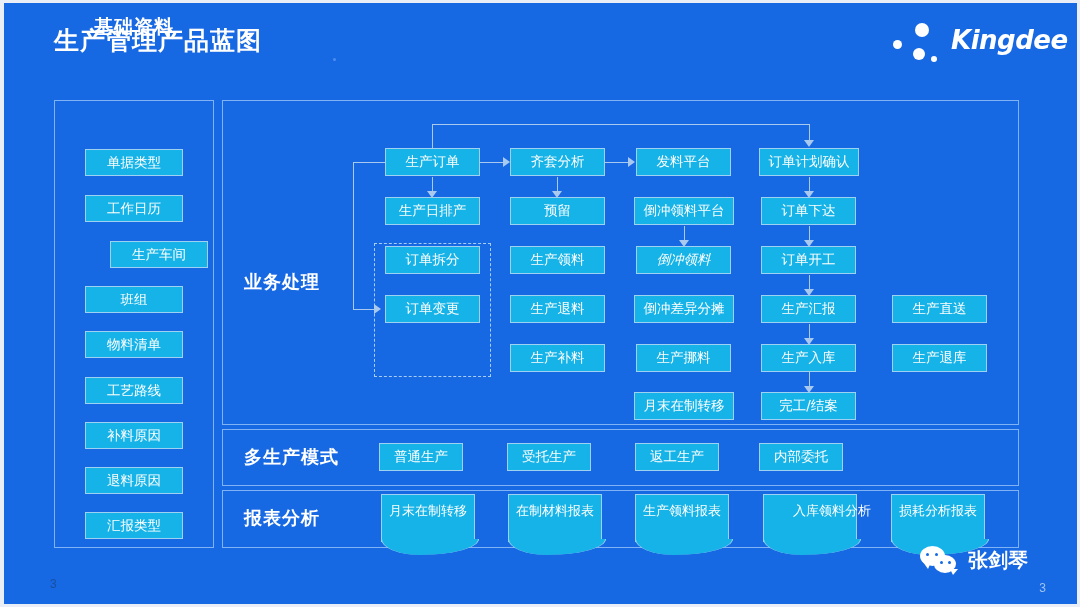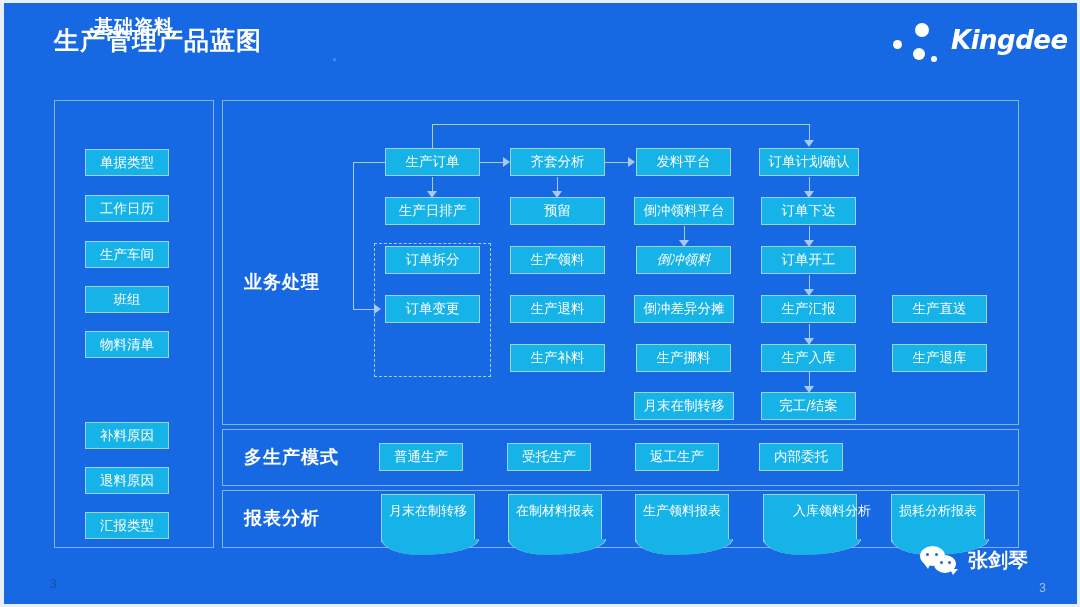--- a/index.html
+++ b/index.html
@@ -64,21 +64,21 @@
     position:absolute;
     background:#16B3E8;
     border:1px solid #9fd2f2;
     color:#ffffff;
     font-size:13.5px;
     display:flex; align-items:center; justify-content:center;
     text-align:center; line-height:1;
     font-family:"DejaVu Sans","Liberation Sans",sans-serif;
     white-space:nowrap;
   }
-  .sbox { left:85px; width:84px; height:27px; font-size:13.5px; }
+  .sbox { left:85px; width:98px; height:27px; font-size:13.5px; }
 
   .fbox { width:95px; height:28px; }
   .wide { width:100px; }
 
   .mode-box { top:443px; width:84px; height:28px; }
 
   
   .report-card {
     position:absolute; top:494px; width:94px; height:48px;
     border:1px solid #9fd2f2; border-bottom:none;
@@ -149,23 +149,24 @@
     <span class="dot d3"></span>
     <span class="dot d4"></span>
     <span class="brand-name">Kingdee</span>
   </div>
 
   <div class="panel" id="panel-basic"></div>
   <div class="panel-title" id="basic-title" style="left:54px;">基础资料</div>
 
   <div class="box sbox" style="top:149px;">单据类型</div>
   <div class="box sbox" style="top:195px;">工作日历</div>
-  <div class="box sbox" style="top:241px;">生产车间</div>
+  <div class="box sbox" style="top:241px;margin-left:25px;">生产车间</div>
   <div class="box sbox" style="top:286px;">班组</div>
   <div class="box sbox" style="top:331px;">物料清单</div>
+  <div class="box sbox" style="top:377px;">工艺路线</div>
   <div class="box sbox" style="top:422px;">补料原因</div>
   <div class="box sbox" style="top:467px;">退料原因</div>
   <div class="box sbox" style="top:512px;">汇报类型</div>
 
   <div class="panel" id="panel-biz"></div>
   <div class="panel-title" id="biz-title">业务处理</div>
 
   <div class="ln lnv" style="left:432px; top:124px; height:25px;"></div>
   <div class="ln lnh" style="left:432px; top:124px; width:377px;"></div>
   <div class="ln lnv" style="left:809px; top:124px; height:18px;"></div>

